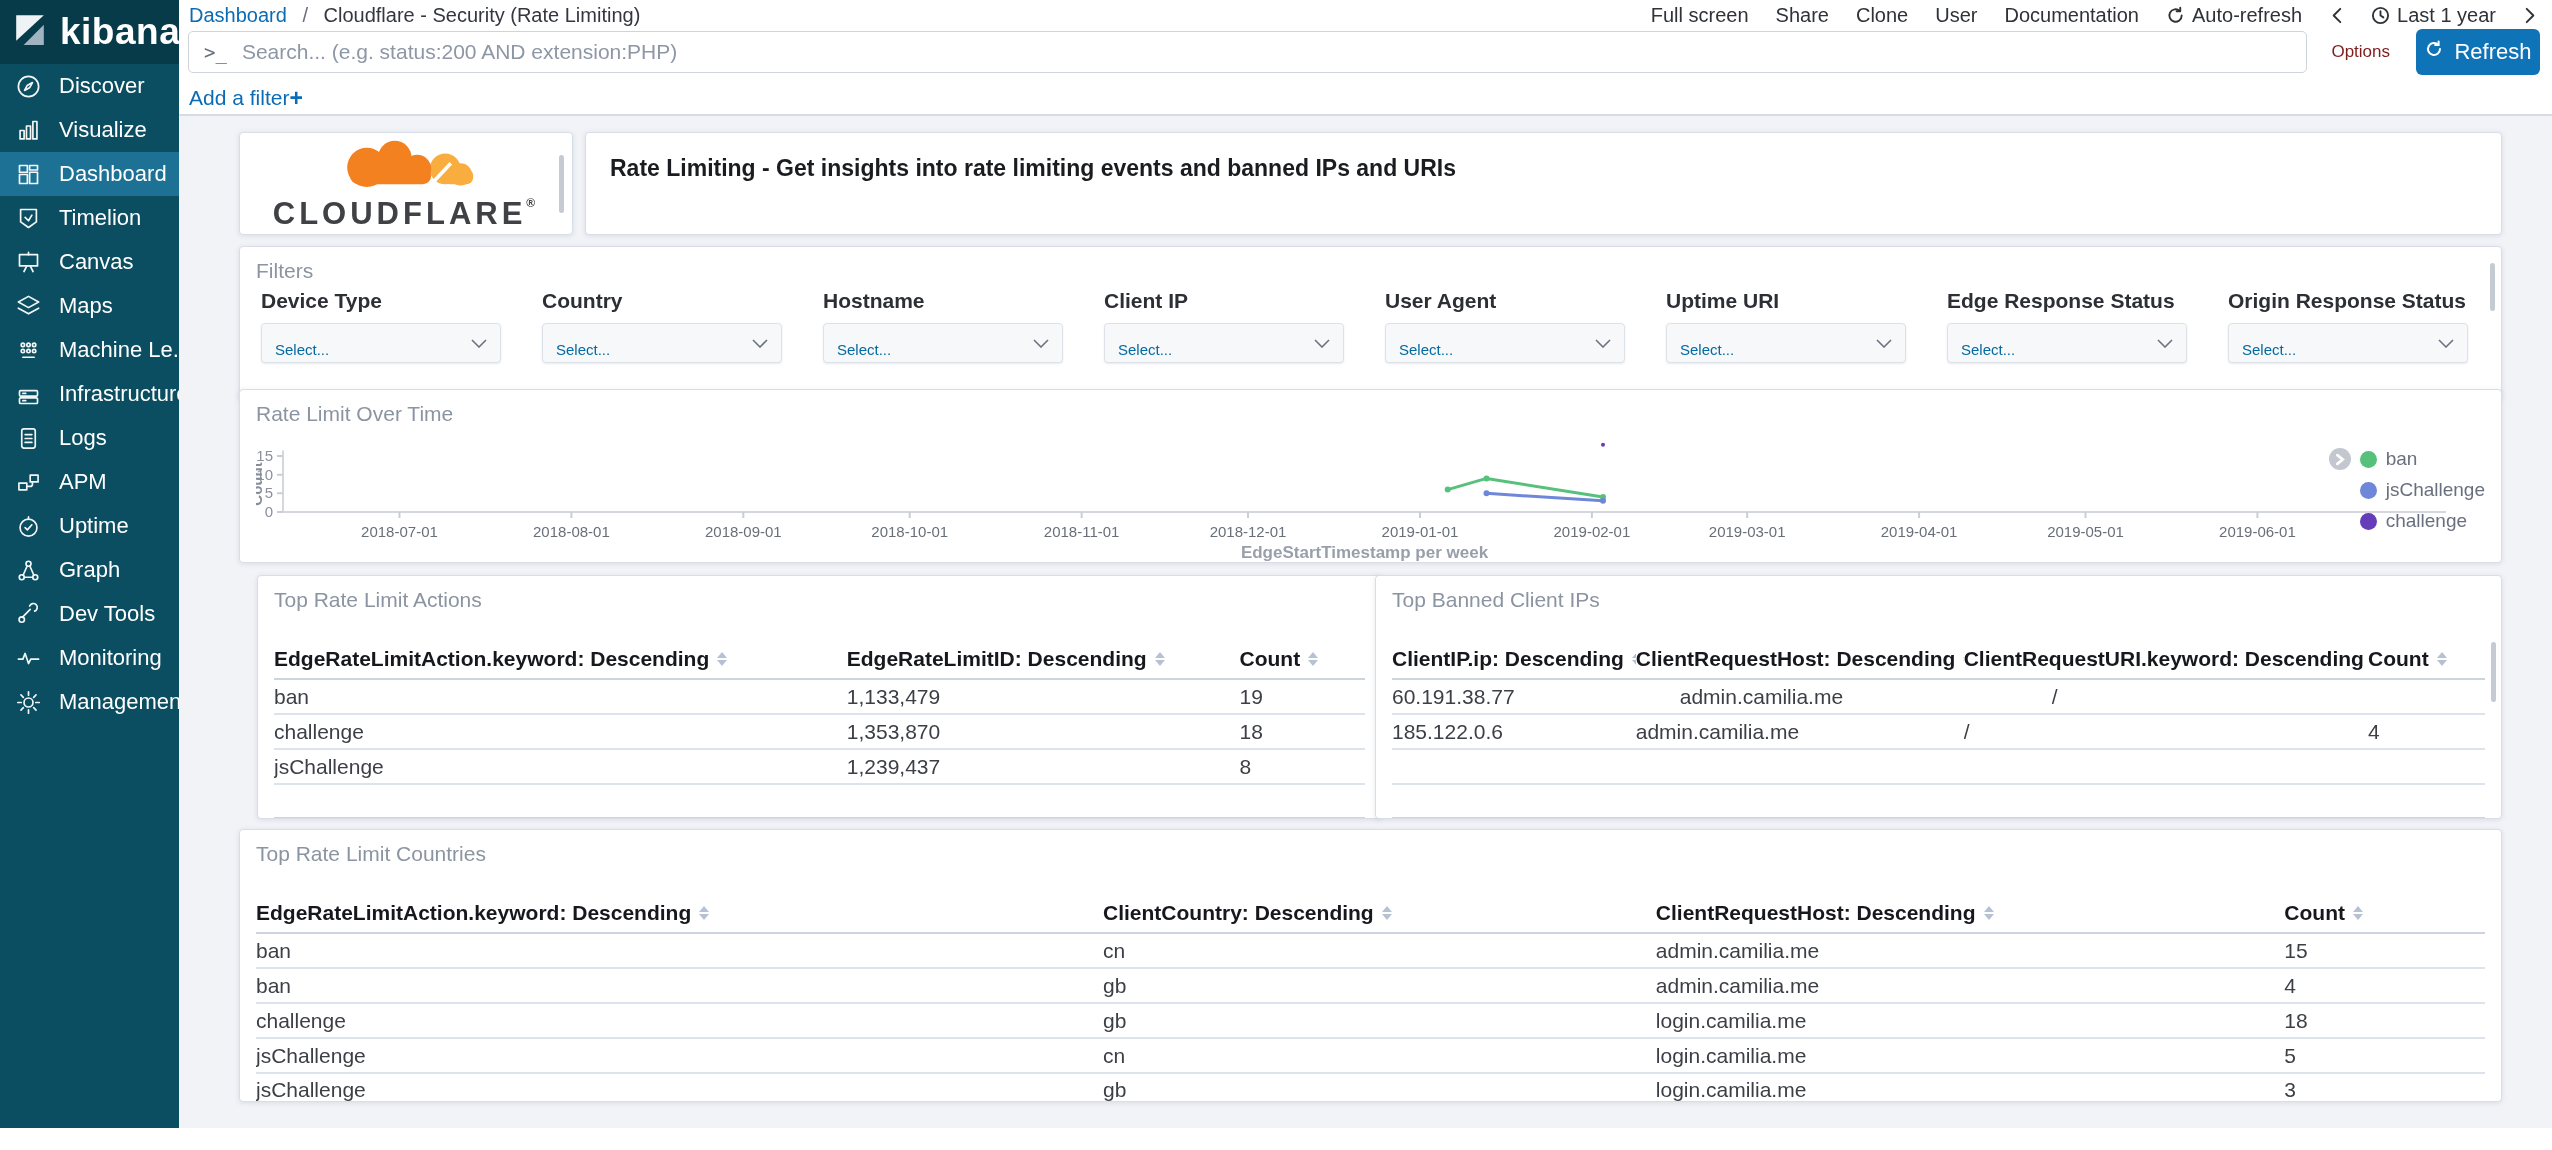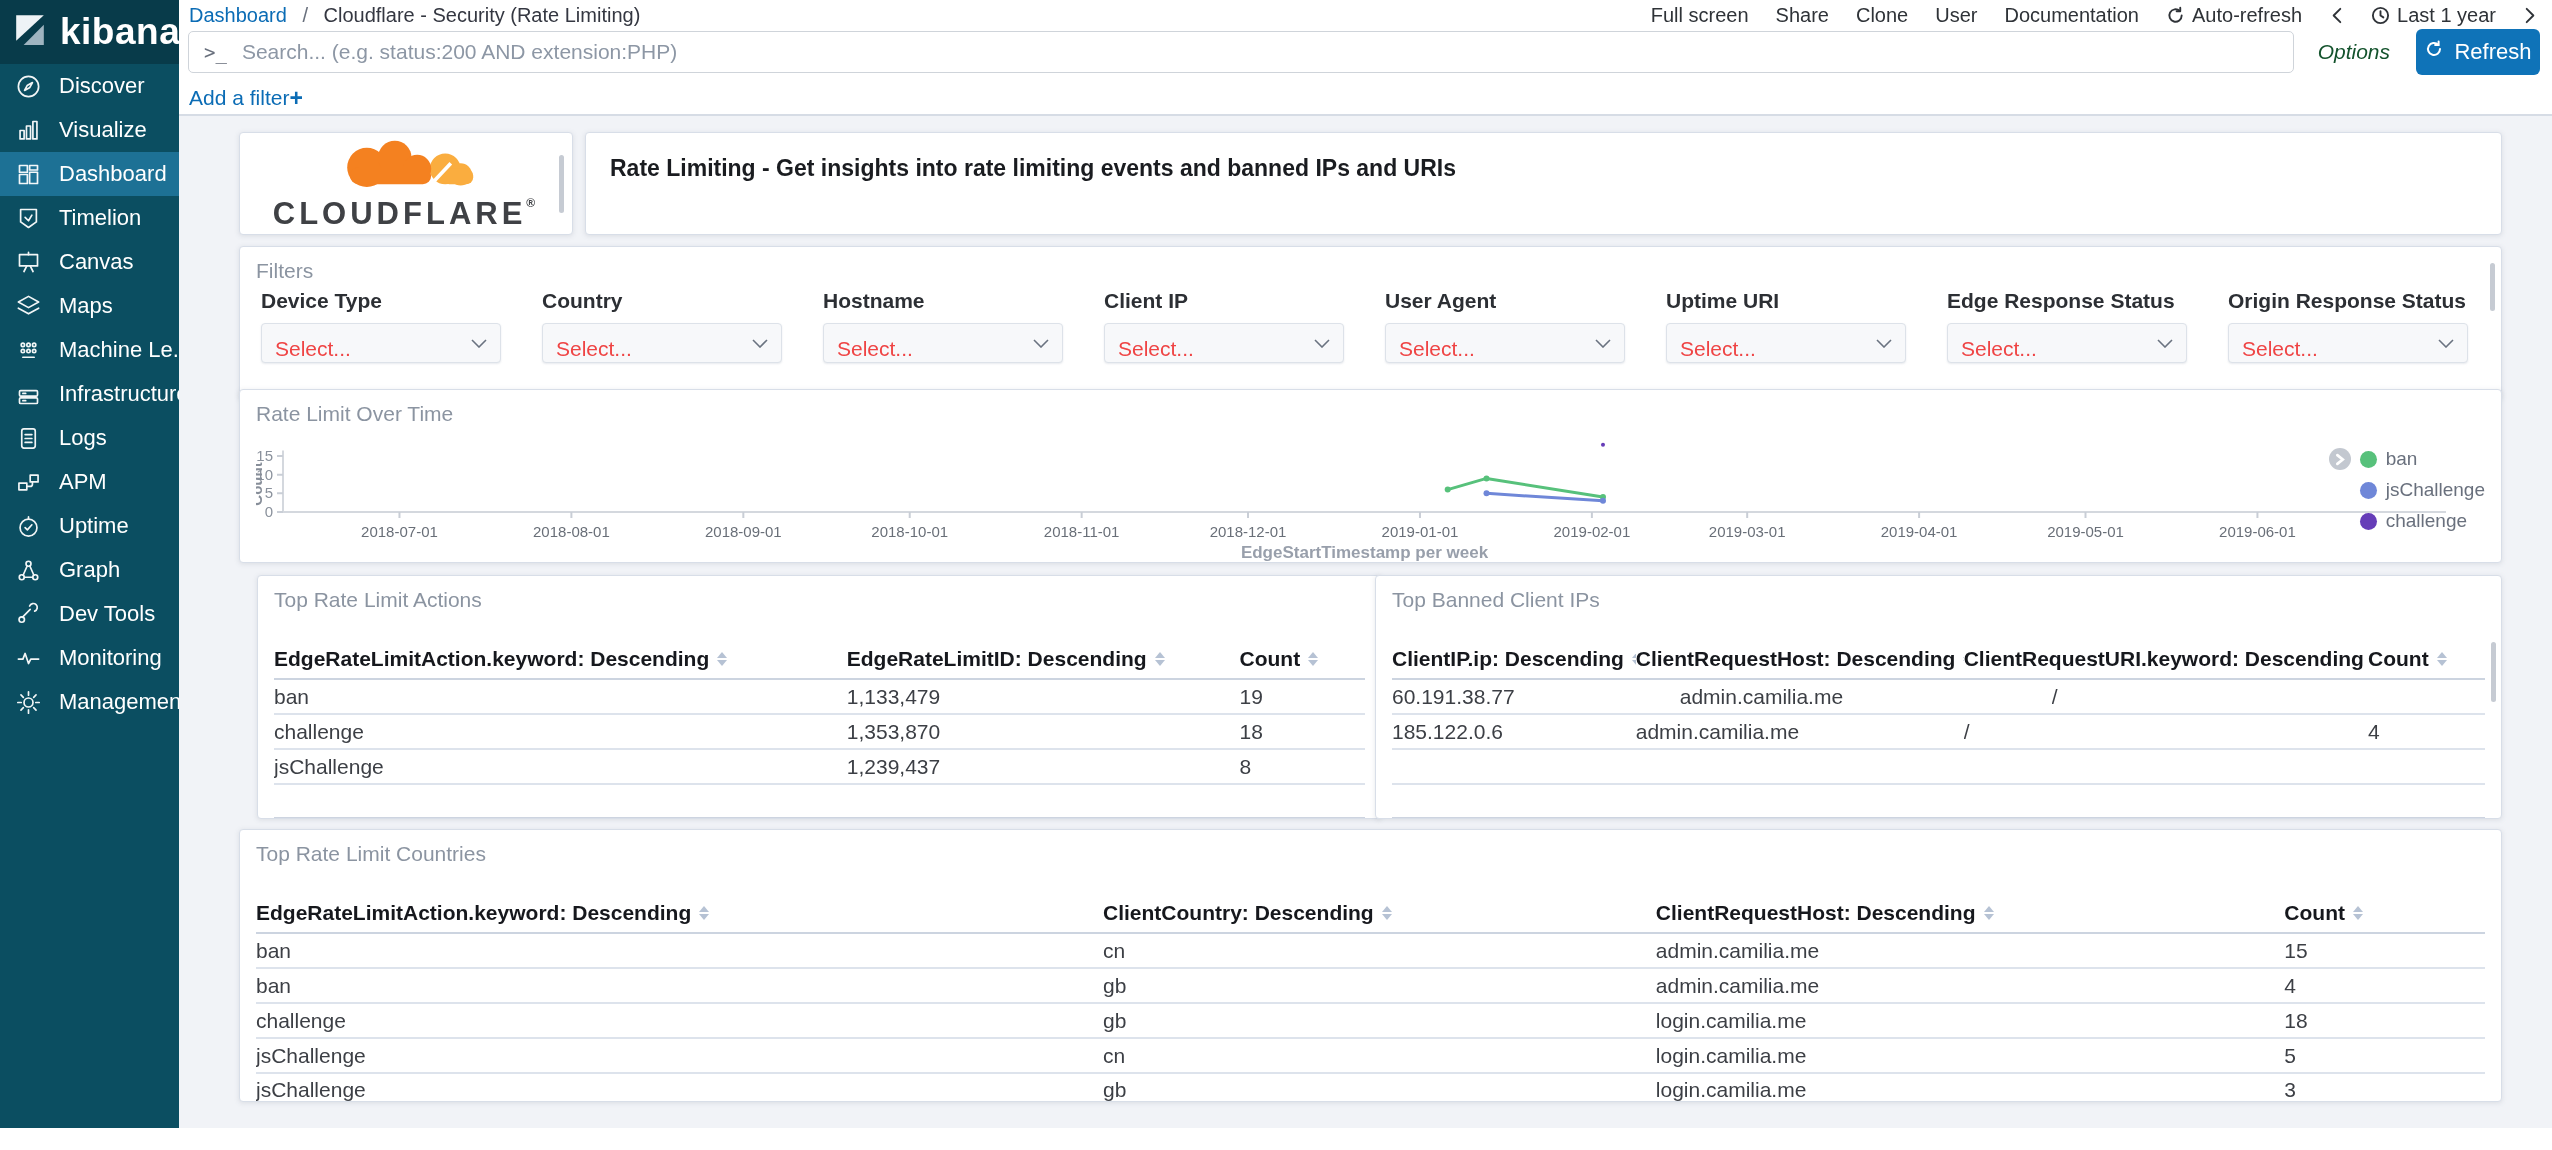--- a/index.html
+++ b/index.html
@@ -32,21 +32,21 @@
   .mini-icon svg { display: block; stroke: #2f3338; fill: none; stroke-width: 2;
     stroke-linecap: round; stroke-linejoin: round; }
 
   .row-search { height: 54px; display: flex; align-items: center; padding: 2px 12px 8px 9px; }
   .search-box { flex: 1; height: 42px; border: 1px solid #cfd4da; border-radius: 5px;
     display: flex; align-items: center; gap: 15px; padding: 0 15px; background: #fff; }
   .term-glyph { font-family: "DejaVu Sans Mono", monospace; font-size: 19px; color: #69707d; }
   .search-input { border: none; outline: none; flex: 1; font-size: 21px; color: #343741;
     font-family: "Liberation Sans", sans-serif; }
   .search-input::placeholder { color: #8d97a5; }
-  .options-link { color: #14532d; font-size: 21px; margin: 0 26px 0 24px; cursor: pointer; font-style: italic; }
+  .options-link { color: #7f1d1d; font-size: 17px; margin: 0 26px 0 24px; cursor: pointer; }
   .refresh-btn { width: 124px; height: 46px; background: #0f73b8; border: none; color: #fff;
     border-radius: 6px; font-size: 22px; display: flex; align-items: center; justify-content: center;
     gap: 10px; cursor: pointer; font-family: inherit; }
   .refresh-btn svg { stroke: #fff; fill: none; stroke-width: 2; stroke-linecap: round; }
 
   .row-addfilter { height: 34px; display: flex; align-items: center; padding-left: 10px;
     border-bottom: 2px solid #d6dce5; }
   .add-filter { color: #0b6cb5; font-size: 21px; cursor: pointer; display: flex; align-items: center; gap: 0; }
   .plus-glyph { font-weight: 700; font-size: 23px; }
 
@@ -72,21 +72,21 @@
   .vthumb { position: absolute; width: 5px; background: #c6cbd3; border-radius: 3px; }
   .desc-text { position: absolute; left: 24px; top: 22px; font-size: 23px; font-weight: 700; color: #1a1c20; }
 
   
   .filters-row { position: absolute; left: 21px; top: 42px; display: flex; }
   .fgroup { width: 240px; margin-right: 41px; }
   .flabel { font-size: 21px; font-weight: 700; color: #2c2f34; }
   .fselect { margin-top: 10px; height: 40px; border: 1px solid #dde2e9; background: #f7f8fa;
     border-radius: 4px; display: flex; align-items: center; justify-content: space-between;
     padding: 0 13px; cursor: pointer; box-shadow: 0 1px 2px rgba(140,150,170,.2); }
-  .fplaceholder { color: #ef4444; font-size: 21px; margin-top: 12px; }
+  .fplaceholder { color: #0369a1; font-size: 15px; margin-top: 12px; }
   .fchev svg { display: block; stroke: #6a7380; fill: none; stroke-width: 1.6; }
 
   
   .chart-svg { position: absolute; left: 16px; top: 34px; }
   .legend { position: absolute; top: 58px; right: 16px; display: flex; flex-direction: column;
     gap: 9px; font-size: 19px; color: #69707d; }
   .legend-row { display: flex; align-items: center; gap: 9px; cursor: pointer; }
   .legend-row.indent { padding-left: 31px; }
   .legend-dot { width: 17px; height: 17px; border-radius: 50%; flex: none; }
   .legend-toggle { width: 22px; height: 22px; border-radius: 50%; background: #c3c8d0; flex: none;

